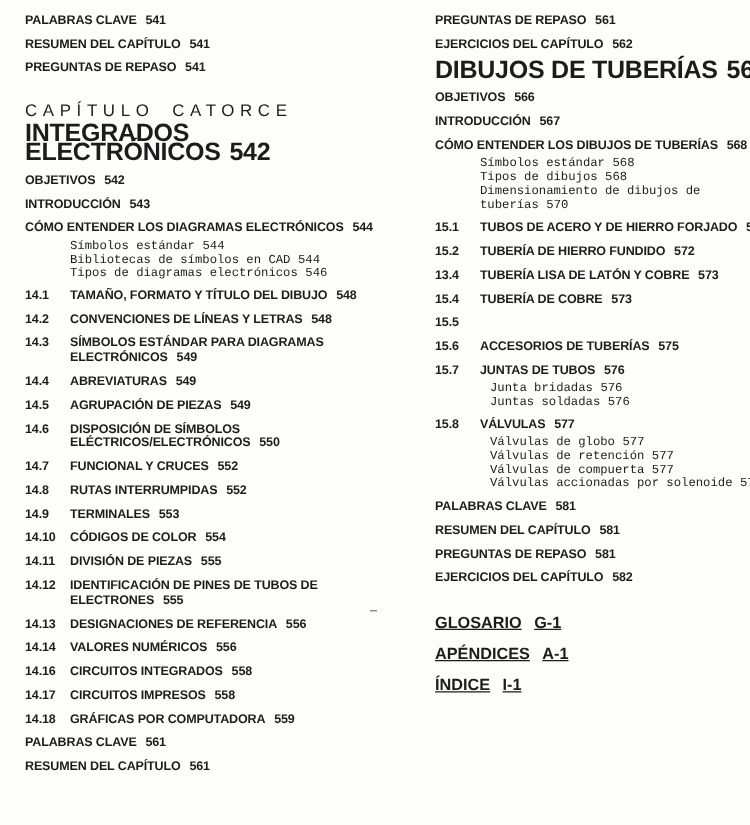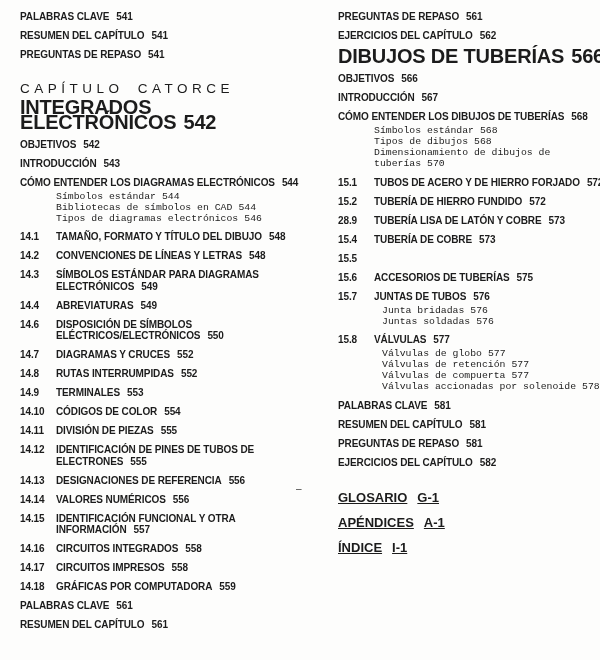--- a/index.html
+++ b/index.html
@@ -4,21 +4,21 @@
 <style>
   * { margin:0; padding:0; box-sizing:border-box; }
   html,body { width:600px; height:660px; }
   body {
     background:#fdfdfc;
     color:#1c1c1c;
     font-family:"Liberation Sans", sans-serif;
     overflow:hidden;
     position:relative;
   }
-  .page { display:flex; padding:11px 0 0 20px; gap:18px; }
+  .page { display:flex; padding:11px 0 0 20px; gap:28px; }
   .col-left  { flex:0 0 288px; width:288px; }
   .col-right { flex:0 0 274px; width:274px;margin-left:12px; }
 
   .entry {
     font-weight:bold;
     font-size:10px;
     line-height:11.5px;
     letter-spacing:-0.1px;
     margin-bottom:7.5px;
   }
@@ -100,26 +100,30 @@
       </div>
       <div class="entry numbered">
         <span class="num">14.3</span>
         <div class="body"><span class="lbl">SÍMBOLOS ESTÁNDAR PARA DIAGRAMAS ELECTRÓNICOS</span><span class="pg">549</span></div>
       </div>
       <div class="entry numbered">
         <span class="num">14.4</span>
         <div class="body"><span class="lbl">ABREVIATURAS</span><span class="pg">549</span></div>
       </div>
       <div class="entry numbered">
+        <span class="num">14.5</span>
+        <div class="body"><span class="lbl">AGRUPACIÓN DE PIEZAS</span><span class="pg">549</span></div>
+      </div>
+      <div class="entry numbered">
         <span class="num">14.6</span>
         <div class="body"><span class="lbl">DISPOSICIÓN DE SÍMBOLOS ELÉCTRICOS/ELECTRÓNICOS</span><span class="pg">550</span></div>
       </div>
       <div class="entry numbered">
         <span class="num">14.7</span>
-        <div class="body"><span class="lbl">DIAGRAMAS Y CRUCES</span><span class="pg">552</span></div>
+        <div class="body"><span class="lbl">FUNCIONAL Y CRUCES</span><span class="pg">552</span></div>
       </div>
       <div class="entry numbered">
         <span class="num">14.8</span>
         <div class="body"><span class="lbl">RUTAS INTERRUMPIDAS</span><span class="pg">552</span></div>
       </div>
       <div class="entry numbered">
         <span class="num">14.9</span>
         <div class="body"><span class="lbl">TERMINALES</span><span class="pg">553</span></div>
       </div>
       <div class="entry numbered">
@@ -134,24 +138,20 @@
         <span class="num">14.12</span>
         <div class="body"><span class="lbl">IDENTIFICACIÓN DE PINES DE TUBOS DE ELECTRONES</span><span class="pg">555</span></div>
       </div>
       <div class="entry numbered">
         <span class="num">14.13</span>
         <div class="body"><span class="lbl">DESIGNACIONES DE REFERENCIA</span><span class="pg">556</span></div>
       </div>
       <div class="entry numbered">
         <span class="num">14.14</span>
         <div class="body"><span class="lbl">VALORES NUMÉRICOS</span><span class="pg">556</span></div>
-      </div>
-      <div class="entry numbered">
-        <span class="num">14.15</span>
-        <div class="body"><span class="lbl">IDENTIFICACIÓN FUNCIONAL Y OTRA INFORMACIÓN</span><span class="pg">557</span></div>
       </div>
       <div class="entry numbered">
         <span class="num">14.16</span>
         <div class="body"><span class="lbl">CIRCUITOS INTEGRADOS</span><span class="pg">558</span></div>
       </div>
       <div class="entry numbered">
         <span class="num">14.17</span>
         <div class="body"><span class="lbl">CIRCUITOS IMPRESOS</span><span class="pg">558</span></div>
       </div>
       <div class="entry numbered">
@@ -174,21 +174,21 @@
         </div></div>
       <div class="entry numbered">
         <span class="num">15.1</span>
         <div class="body"><span class="lbl">TUBOS DE ACERO Y DE HIERRO FORJADO</span><span class="pg">572</span></div>
       </div>
       <div class="entry numbered">
         <span class="num">15.2</span>
         <div class="body"><span class="lbl">TUBERÍA DE HIERRO FUNDIDO</span><span class="pg">572</span></div>
       </div>
       <div class="entry numbered">
-        <span class="num">28.9</span>
+        <span class="num">13.4</span>
         <div class="body"><span class="lbl">TUBERÍA LISA DE LATÓN Y COBRE</span><span class="pg">573</span></div>
       </div>
       <div class="entry numbered">
         <span class="num">15.4</span>
         <div class="body"><span class="lbl">TUBERÍA DE COBRE</span><span class="pg">573</span></div>
       </div>
       <div class="entry numbered">
         <span class="num">15.5</span>
       </div>
       <div class="entry numbered">

